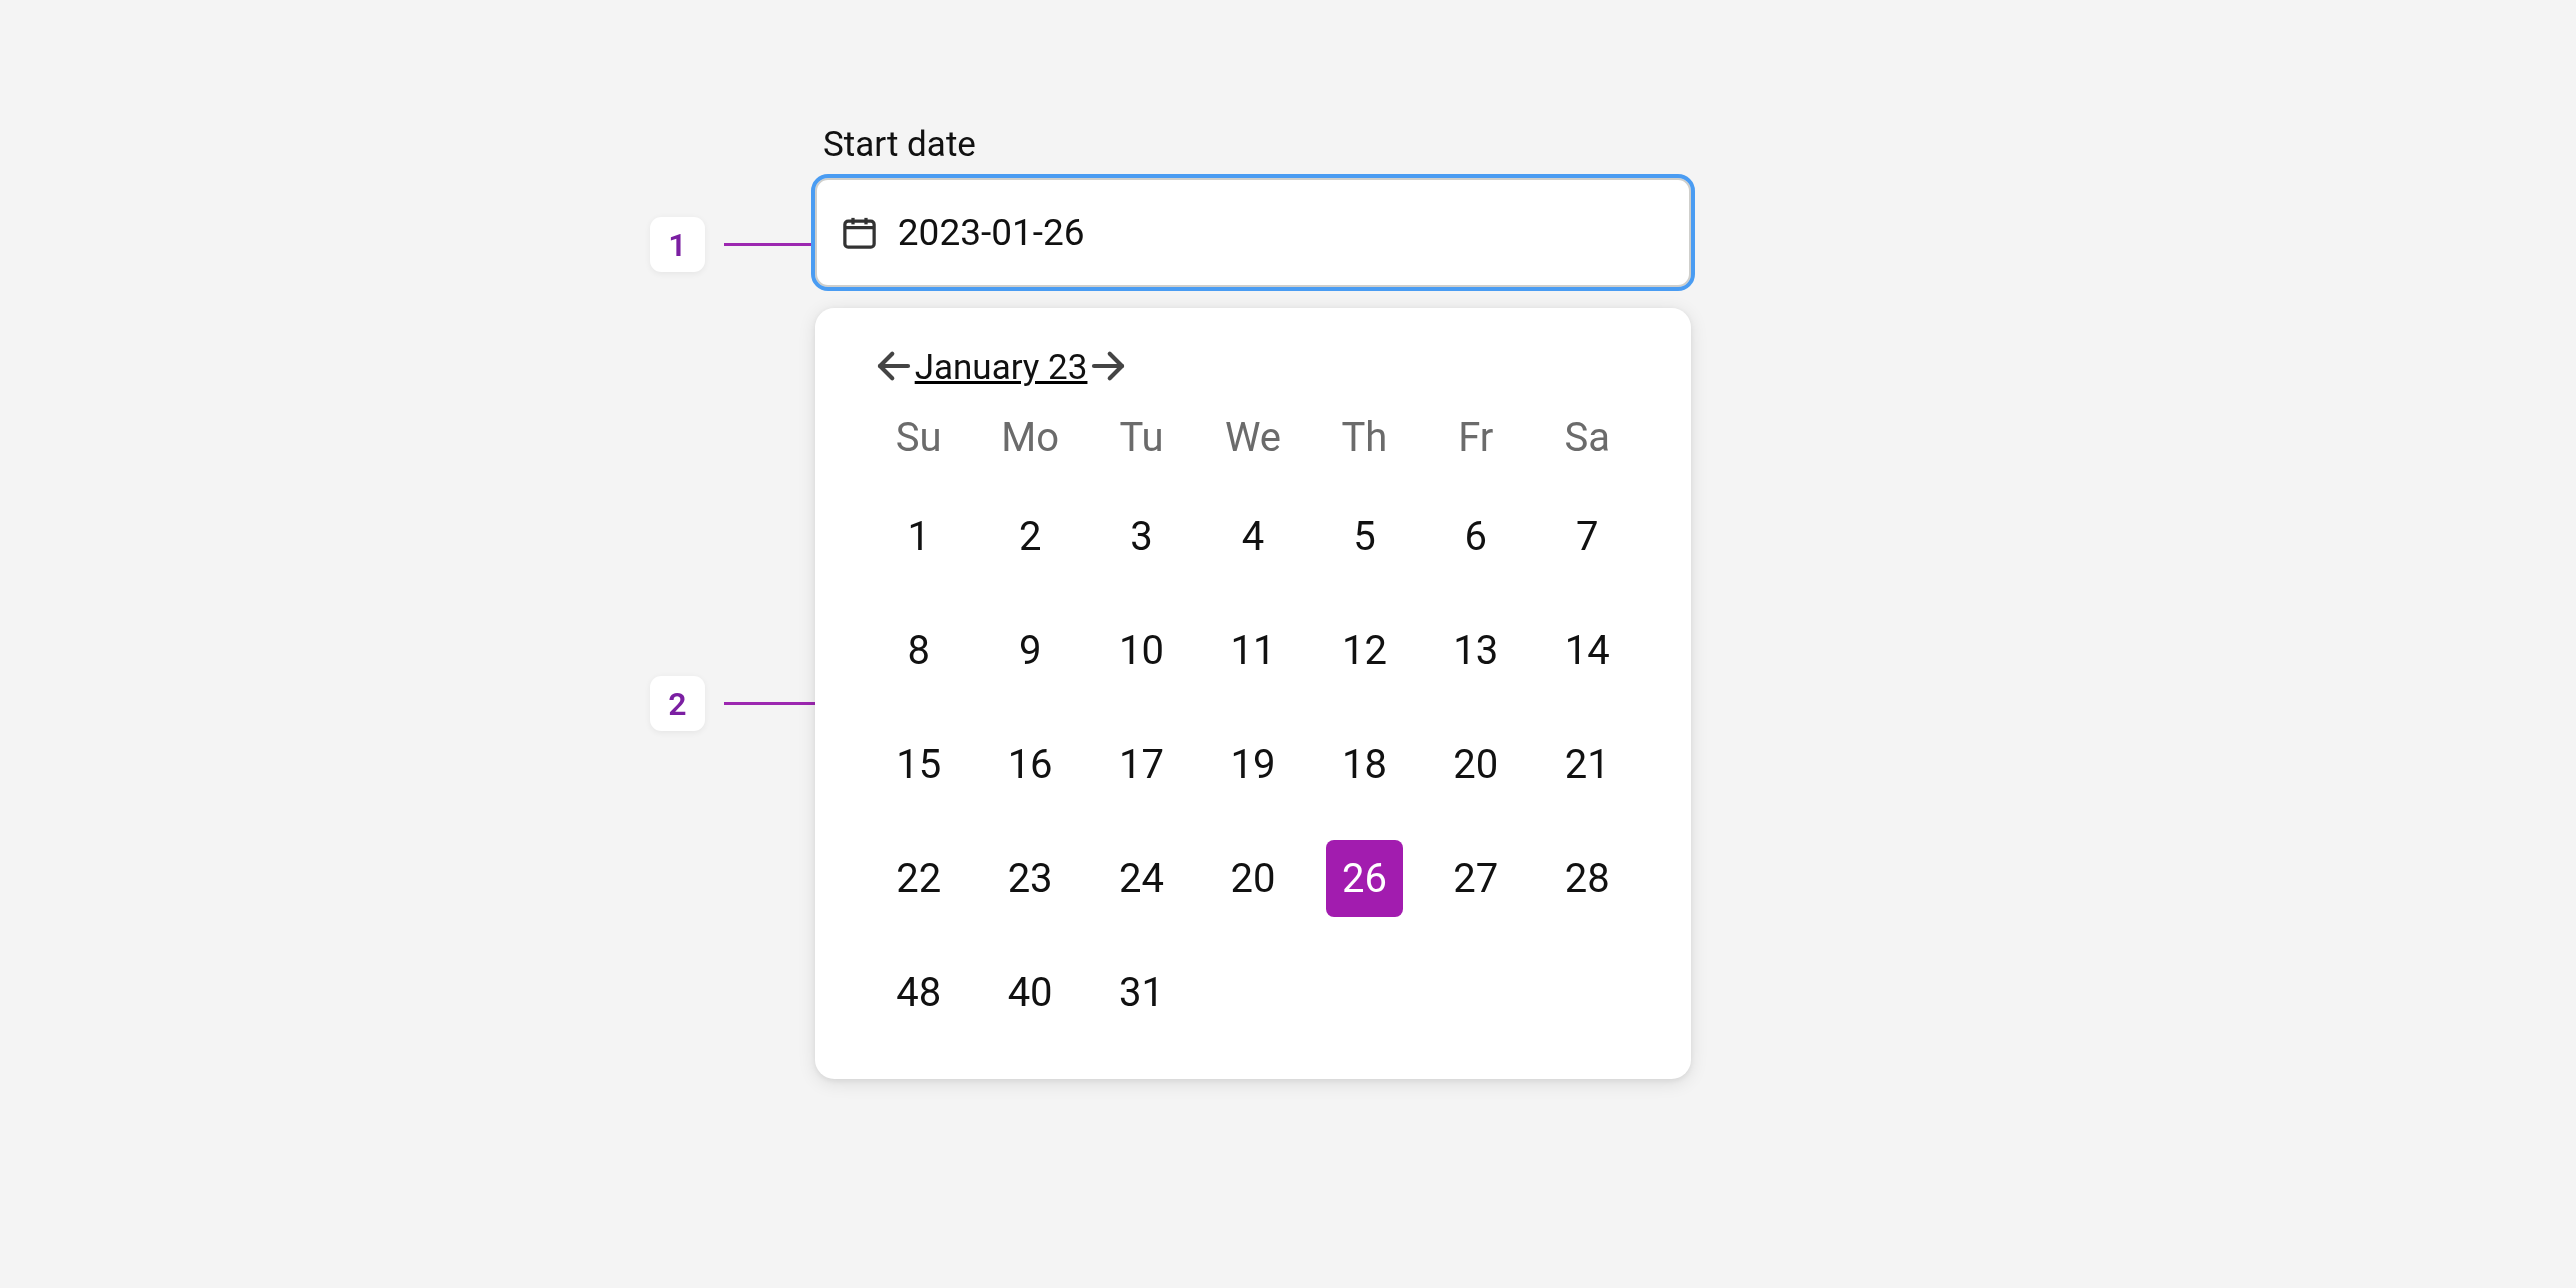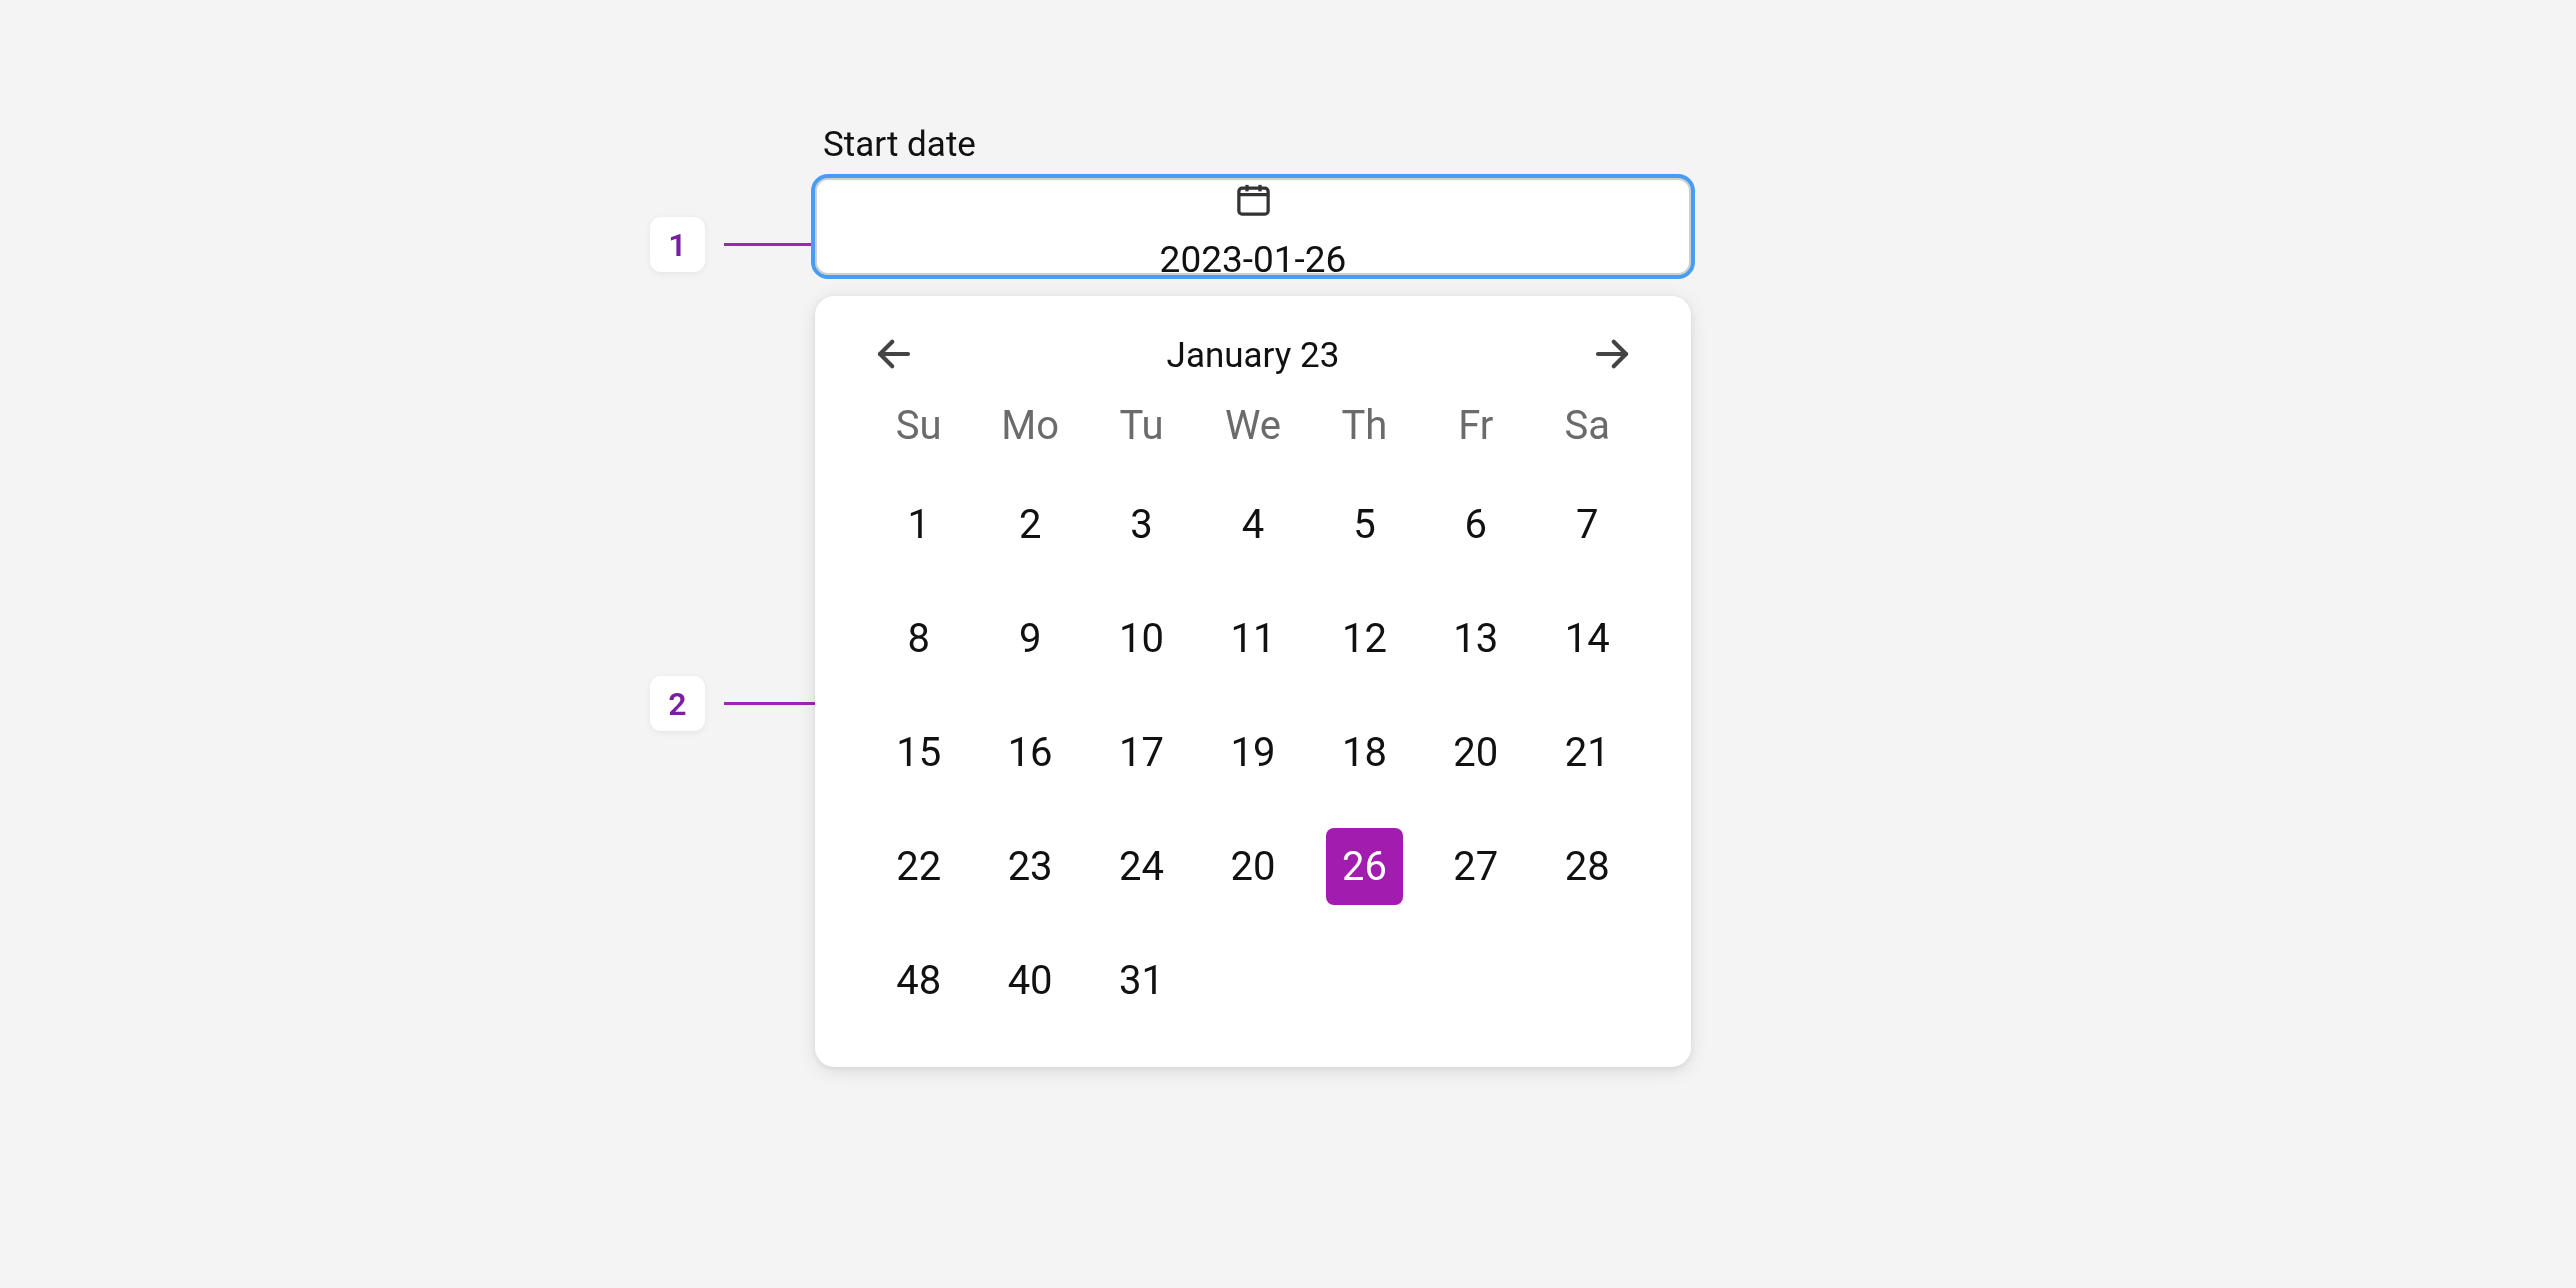--- a/index.html
+++ b/index.html
@@ -24,31 +24,30 @@
   .field-label {
     font-size: 35px;
     color: #111;
     margin-bottom: 13px;
     margin-left: 8px;
   }
 
   .date-input {
     box-sizing: border-box;
     width: 876px;
-    height: 97px;
+    height: 109px;
     background: #fff;
     border: 2.4px solid #cfcfcc;
     border-radius: 13px;
     outline: 4.8px solid #4a9cf2;
     outline-offset: 0;
     display: flex;
     align-items: center;
     padding: 0 22.5px;
     gap: 19.3px;
-    flex-direction: column;
   }
 
   .date-input .cal-icon {
     color: #333;
     display: flex;
     align-items: center;
   }
   .date-input .cal-icon svg {
     width: 39px;
     height: 39px;
@@ -64,22 +63,22 @@
     background: #fff;
     border-radius: 19.3px;
     box-shadow: 0 3.2px 17.7px rgba(0,0,0,0.10), 0 1.6px 4.8px rgba(0,0,0,0.06);
     padding: 37px 48px 48px 48px;
     box-sizing: border-box;
   }
 
   .cal-header {
     display: flex;
     align-items: center;
-    justify-content: space-between;
     padding: 0 9.7px 24px 9.7px;
+    text-decoration: underline;
   }
   .cal-nav {
     color: #444;
     display: flex;
     align-items: center;
     cursor: pointer;
   }
   .cal-nav svg {
     width: 42px;
     height: 42px;

